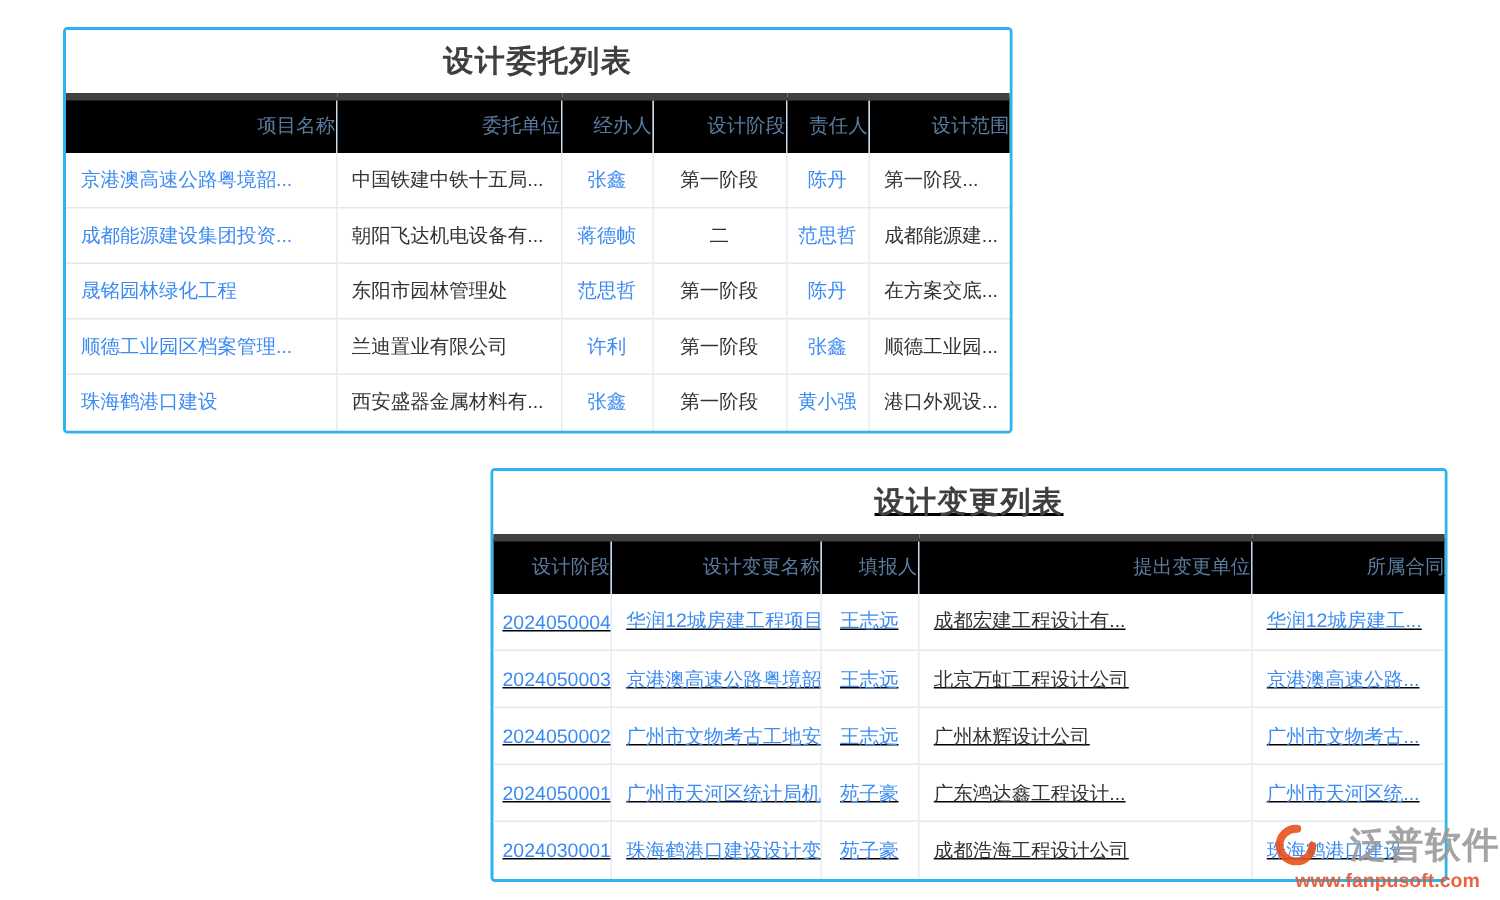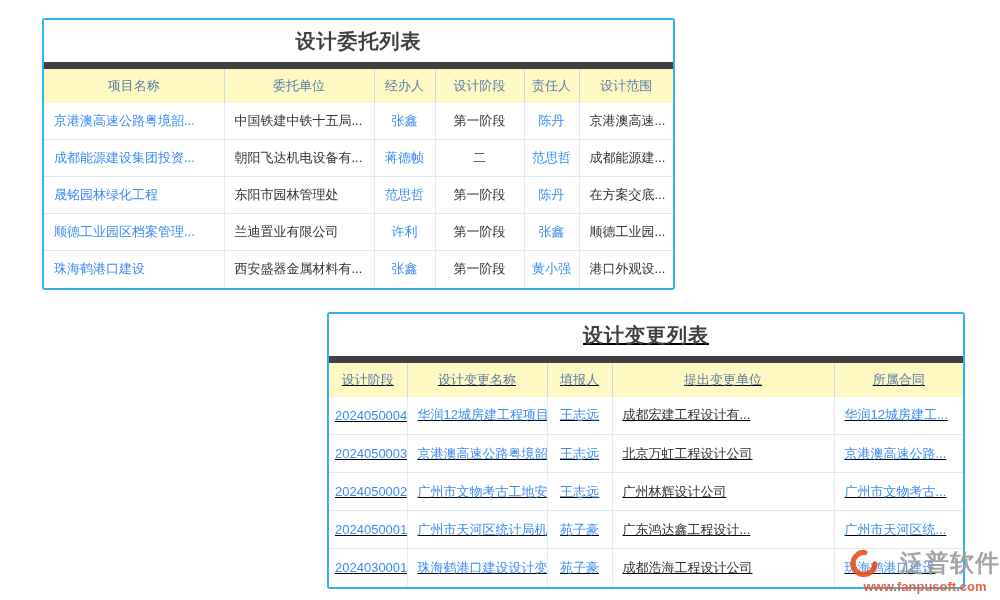--- a/index.html
+++ b/index.html
@@ -15,27 +15,27 @@
   }
   .card-title {
     height: 42px; line-height: 42px;
     text-align: center;
     font-size: 20px; font-weight: bold; color: #3f3f3f;
     background: #ffffff;
     letter-spacing: 1px;
   }
   table { width: 100%; border-collapse: collapse; table-layout: fixed; }
   thead th {
-    background: #fef9c3;
+    background: #000000;
     color: #5a7ca2;
     font-weight: normal;
     font-size: 13px;
     height: 37px;
-    text-align: center;
-    border-top: 7px solid #404040;
+    text-align: right;
+    border-top: 5px solid #404040;
   }
   thead th + th { border-left: 1px solid #c9ddee; }
   tbody td {
     height: 37px;
     font-size: 13px;
     color: #333333;
     background: #ffffff;
     border-top: 1px solid #e0eaf5;
     text-align: center;
     white-space: nowrap;
@@ -95,21 +95,21 @@
           <th>设计范围</th>
         </tr>
       </thead>
       <tbody>
         <tr>
           <td class="link al">京港澳高速公路粤境韶...</td>
           <td class="al">中国铁建中铁十五局...</td>
           <td class="link">张鑫</td>
           <td>第一阶段</td>
           <td class="link">陈丹</td>
-          <td class="al">京港澳高速...</td>
+          <td class="al">第一阶段...</td>
         </tr>
         <tr>
           <td class="link al">成都能源建设集团投资...</td>
           <td class="al">朝阳飞达机电设备有...</td>
           <td class="link">蒋德帧</td>
           <td>二</td>
           <td class="link">范思哲</td>
           <td class="al">成都能源建...</td>
         </tr>
         <tr>

